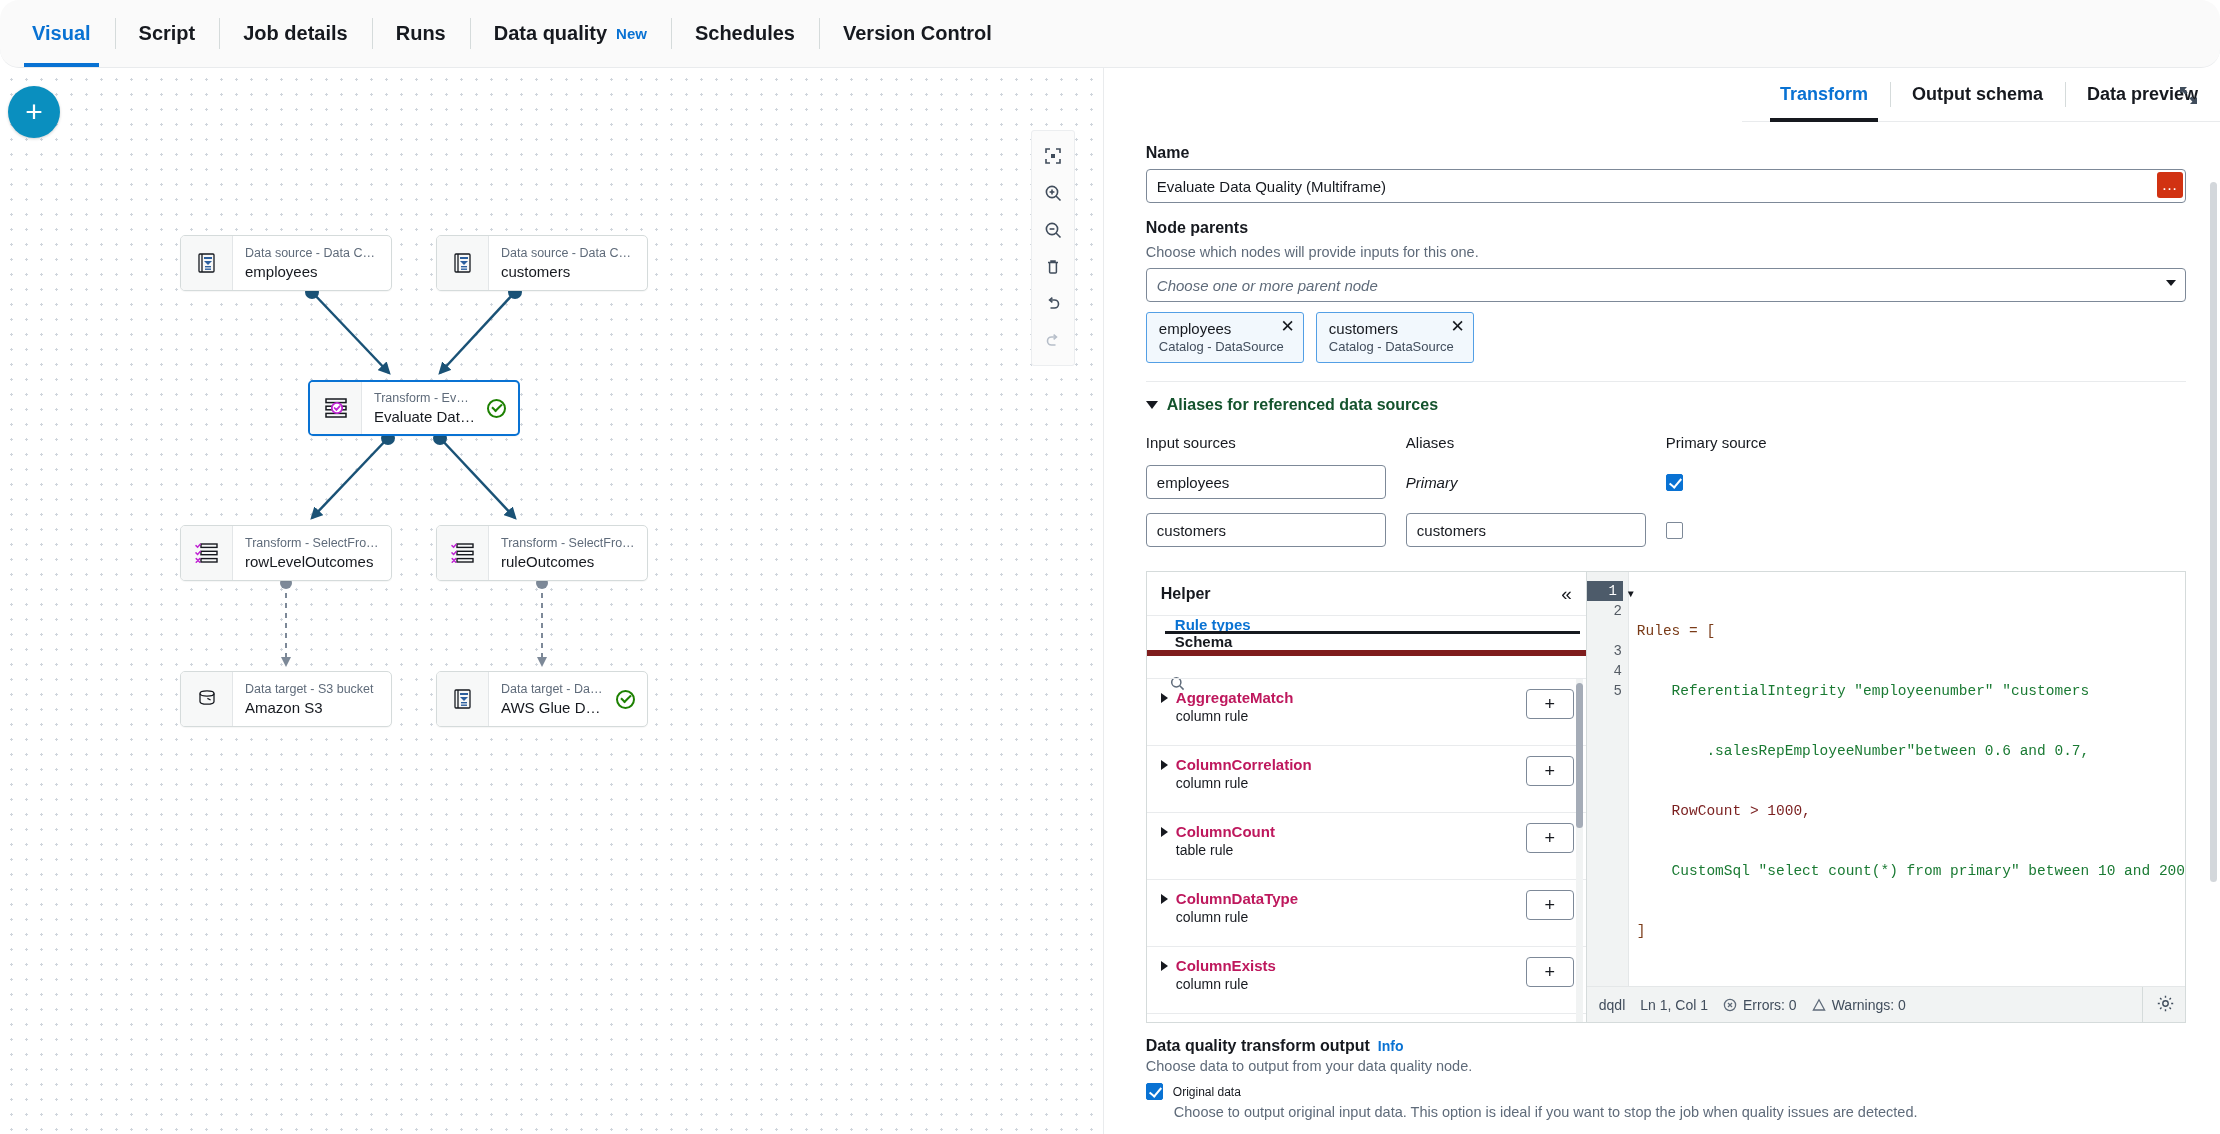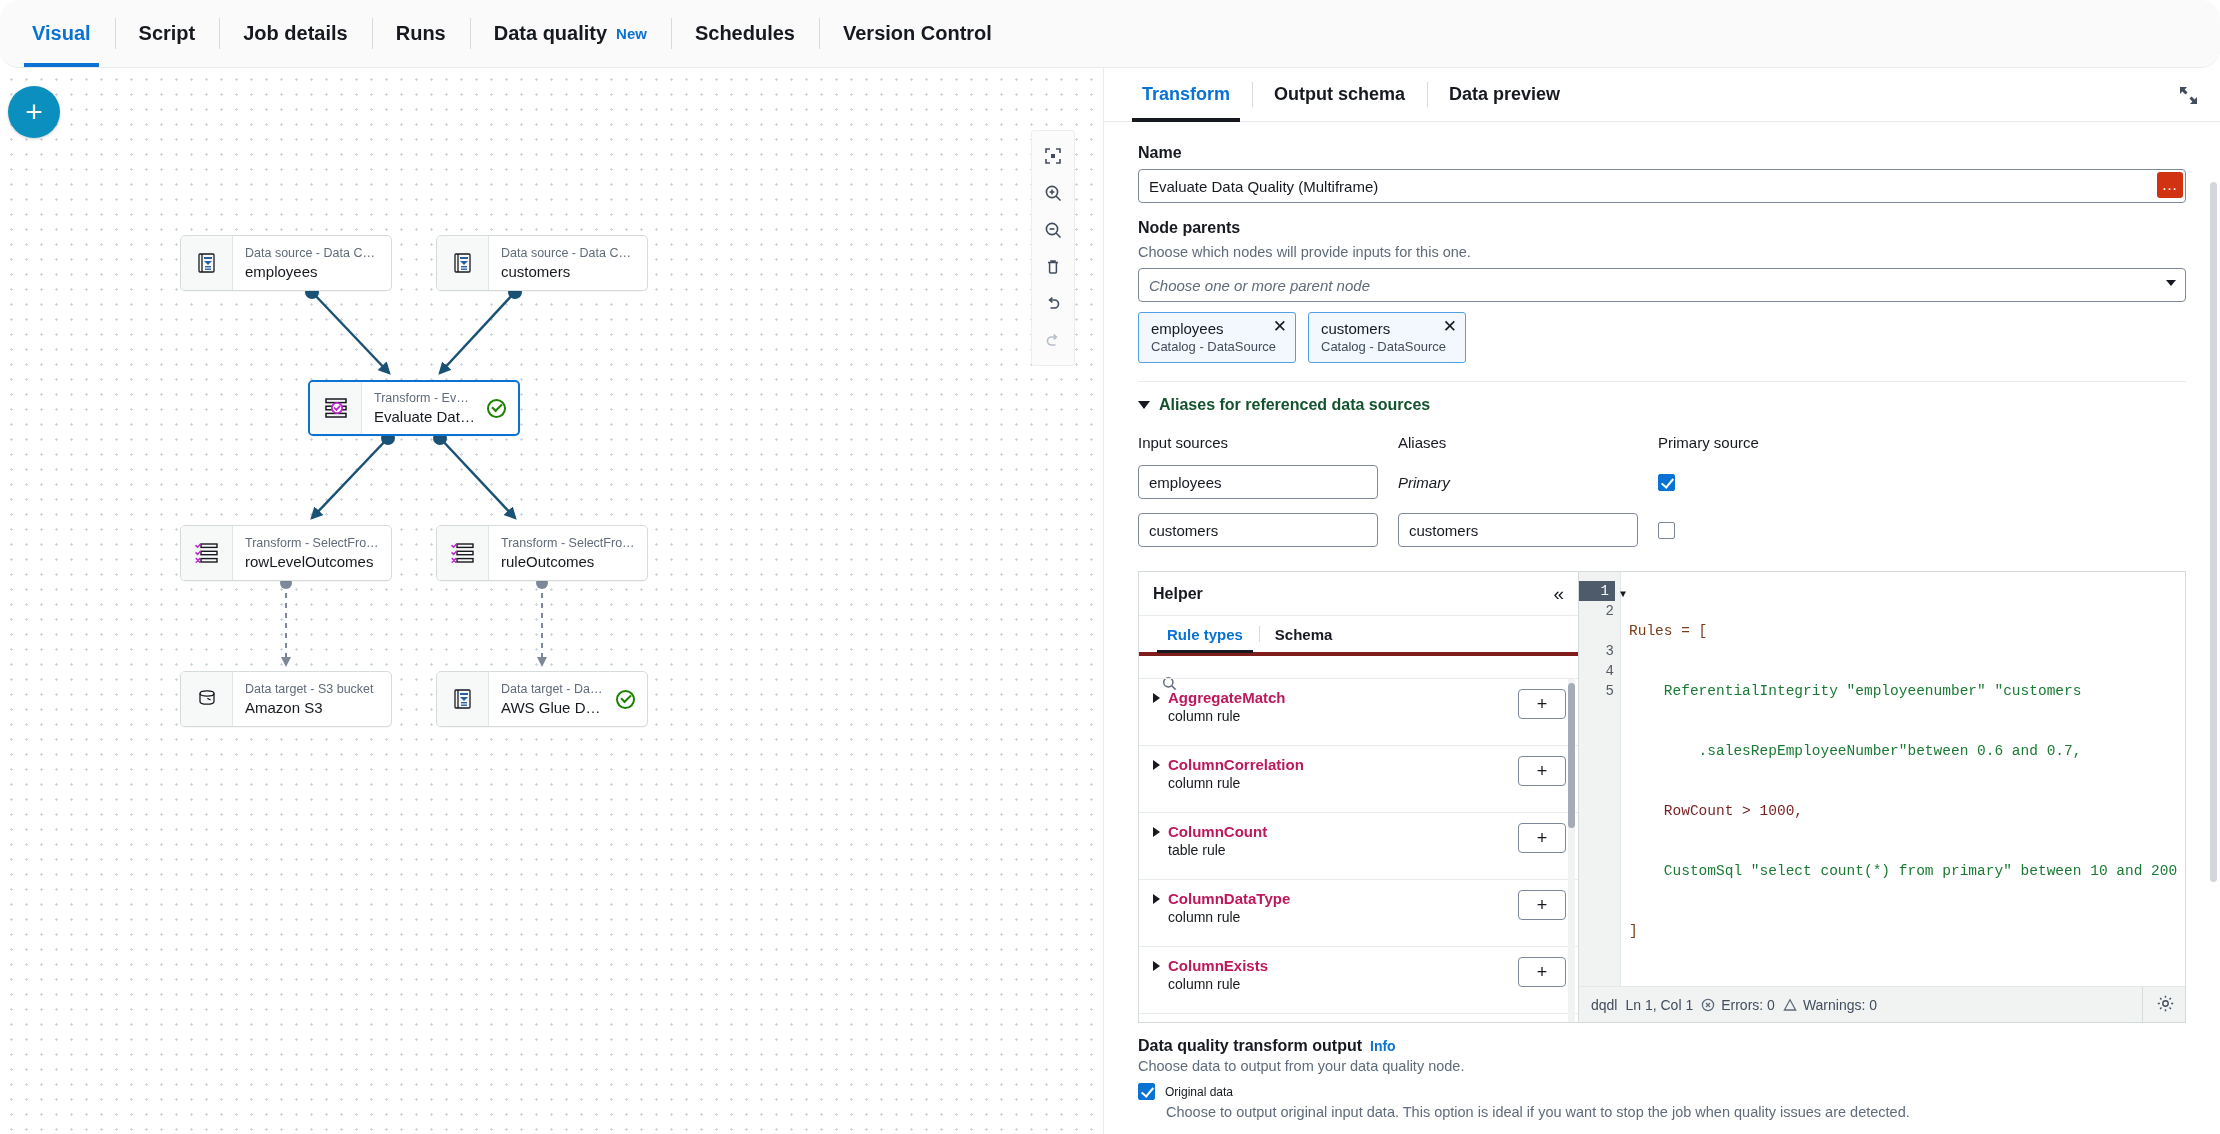--- a/index.html
+++ b/index.html
@@ -125,20 +125,21 @@
     border-left: 2px solid #1d8102; border-bottom: 2px solid #1d8102;
     transform: rotate(-45deg) translate(1px,-1px);
   }
   #edges { position: absolute; left:0; top:0; width: 1104px; height: 1066px; pointer-events: none; }
   
   #right-panel {
     width: 1116px; height: 1066px;
     background: #ffffff;
     display: flex; flex-direction: column;
     position: relative;
+    align-items: flex-end;
   }
   #panel-tabs {
     height: 54px; display: flex; align-items: stretch;
     border-bottom: 1px solid #e9ebed;
     padding-left: 16px;
     position: relative;
   }
   .panel-tab {
     display: flex; align-items: center; padding: 0 22px;
     font-size: 18px; font-weight: 700; color: #16191f;
@@ -237,21 +238,21 @@
   #helper {
     width: 440px; border: 1px solid #d5dbdb; border-right: none;
     display: flex; flex-direction: column; background: #fff;
   }
   #helper-head {
     height: 44px; display: flex; align-items: center; justify-content: space-between;
     padding: 0 14px; border-bottom: 1px solid #e9ebed;
   }
   #helper-title { font-size: 16px; font-weight: 700; }
   #helper-collapse { cursor: pointer; color: #16191f; font-size: 19px; line-height: 14px; }
-  #helper-tabs { height: 40px; display: flex; border-bottom: 4px solid #7f1d1d; padding-left: 12px; }
+  #helper-tabs { height: 40px; display: flex; border-bottom: 6px solid #7f1d1d; padding-left: 12px; flex-direction: column; }
   .helper-tab {
     display: flex; align-items: center; padding: 0 16px;
     font-size: 15px; font-weight: 700; color: #16191f; cursor: pointer;
     position: relative;
   }
   .helper-tab + .helper-tab::before {
     content:""; position:absolute; left:0; top:10px; bottom:10px; width:1px; background:#d5dbdb;
   }
   .helper-tab.active { color: #0972d3; }
   .helper-tab.active::after {
@@ -308,21 +309,21 @@
   .fold-caret { position: absolute; right: -11px; top: 4px; color: #16191f; font-size: 10px; }
   #code-text {
     flex: 1; padding: 9px 0 0 8px; font-size: 14.5px; line-height: 20px;
     white-space: pre; overflow: hidden;
   }
   .tok-kw    { color: #7a3b18; }
   .tok-str   { color: #1a7a33; }
   .tok-num   { color: #7a1f1f; }
   #code-status {
     height: 36px; background: #f1f3f3; border-top: 1px solid #e4e7e8;
-    display: flex; align-items: center; gap: 8px; padding: 0 12px;
+    display: flex; align-items: center; gap: 15px; padding: 0 12px;
     font-size: 14px; color: #414d5c; position: relative;
   }
   #status-gear { position: absolute; right: 10px; top: 7px; cursor: pointer; color: #414d5c; }
   #code-status .sep-left { border-left: 1px solid #d5dbdb; height: 100%; position:absolute; right: 42px; top:0; }
   .status-item { display: flex; align-items: center; gap: 6px; }
   
   #output-section { padding-bottom: 8px; }
   #output-title {
     font-size: 16px; font-weight: 700; display: flex; align-items: baseline; gap: 8px;
   }

